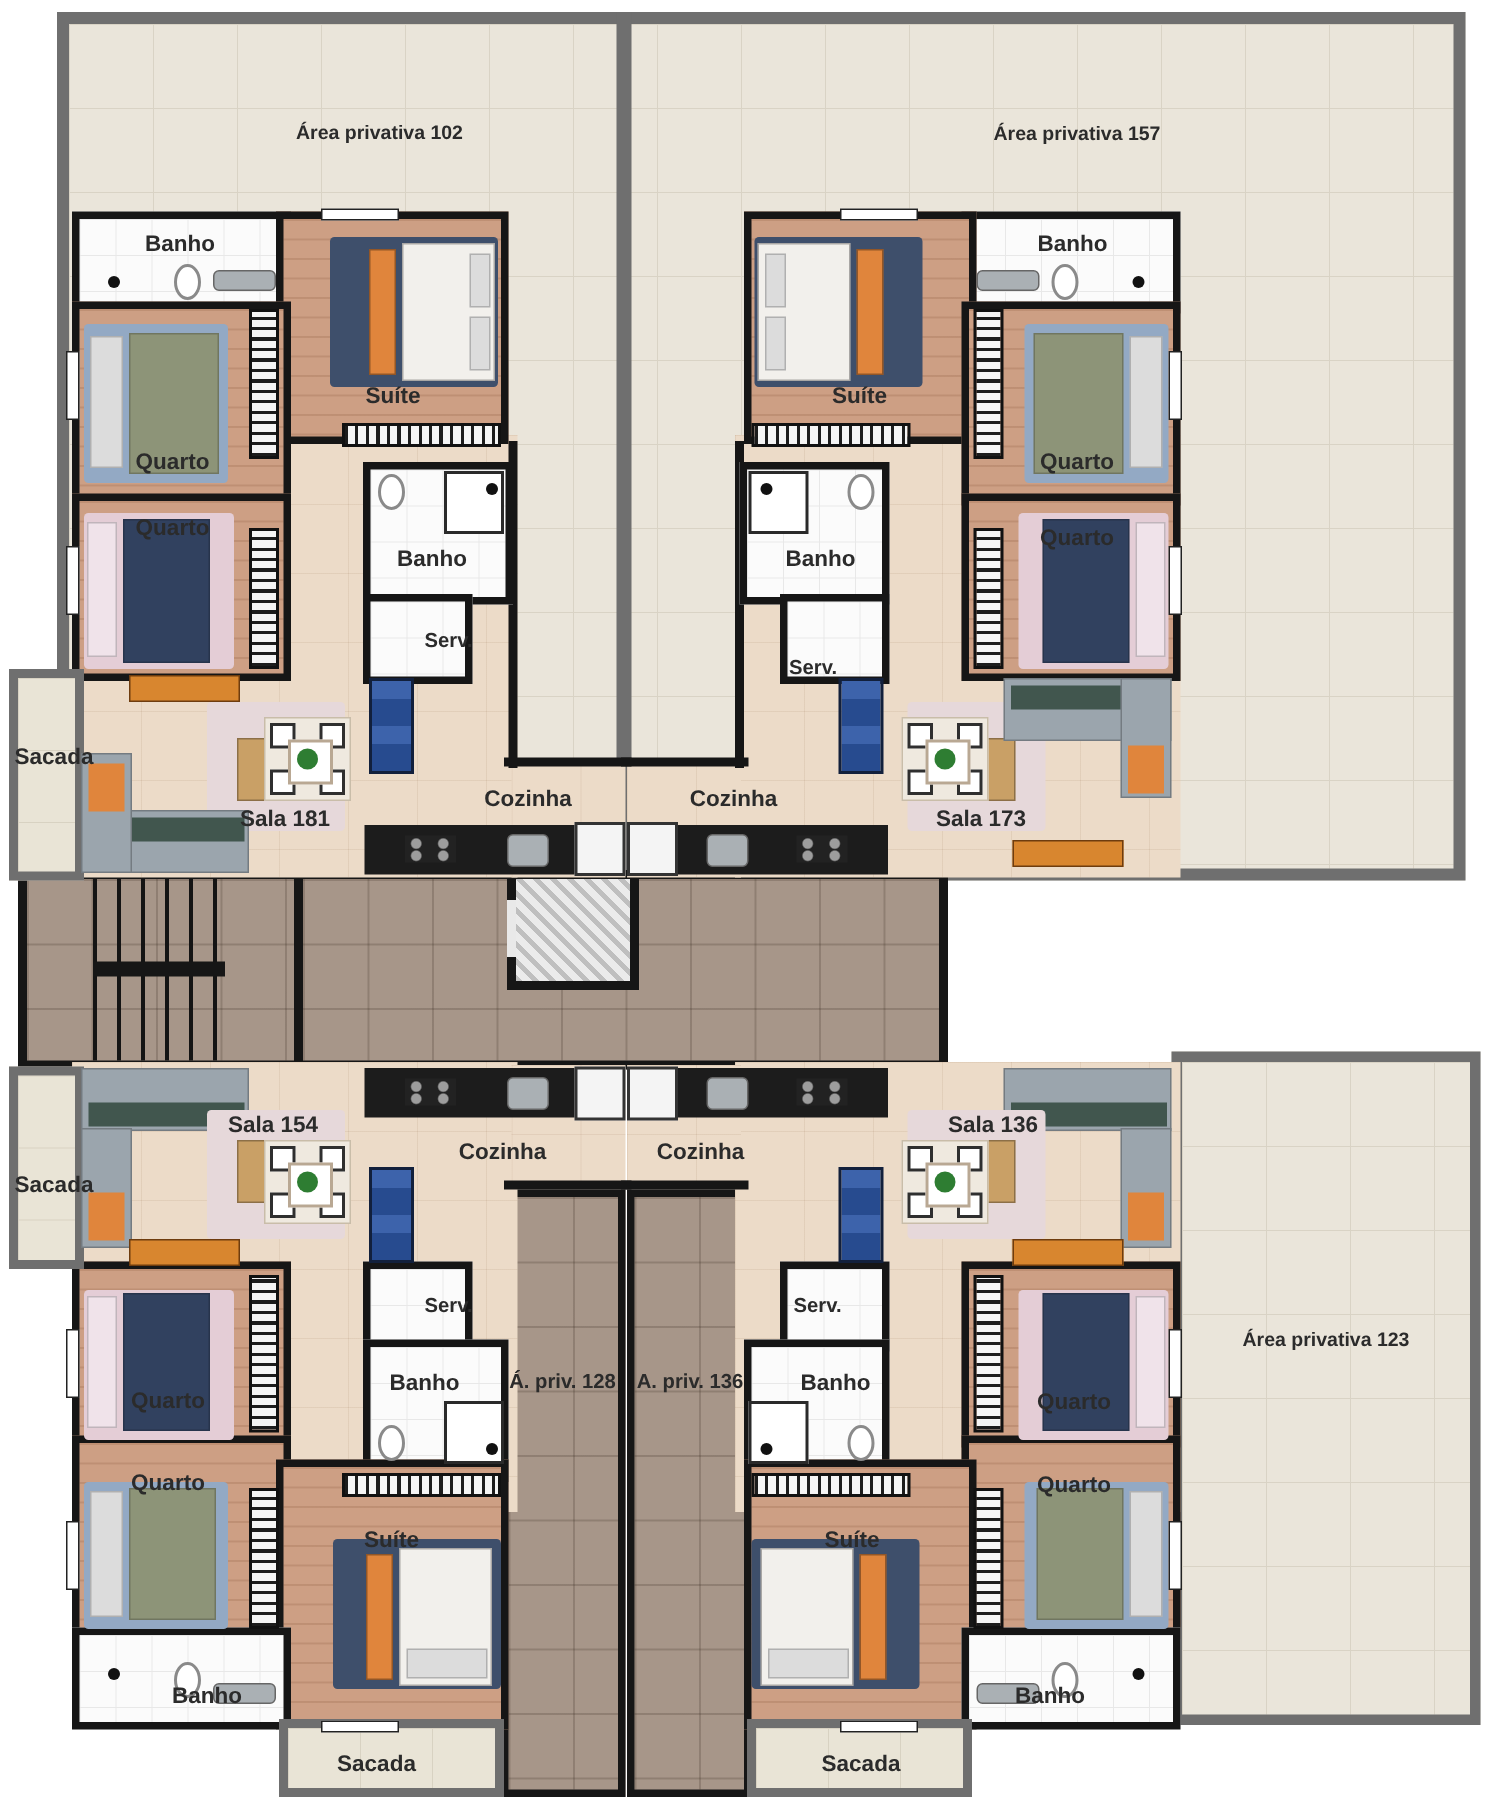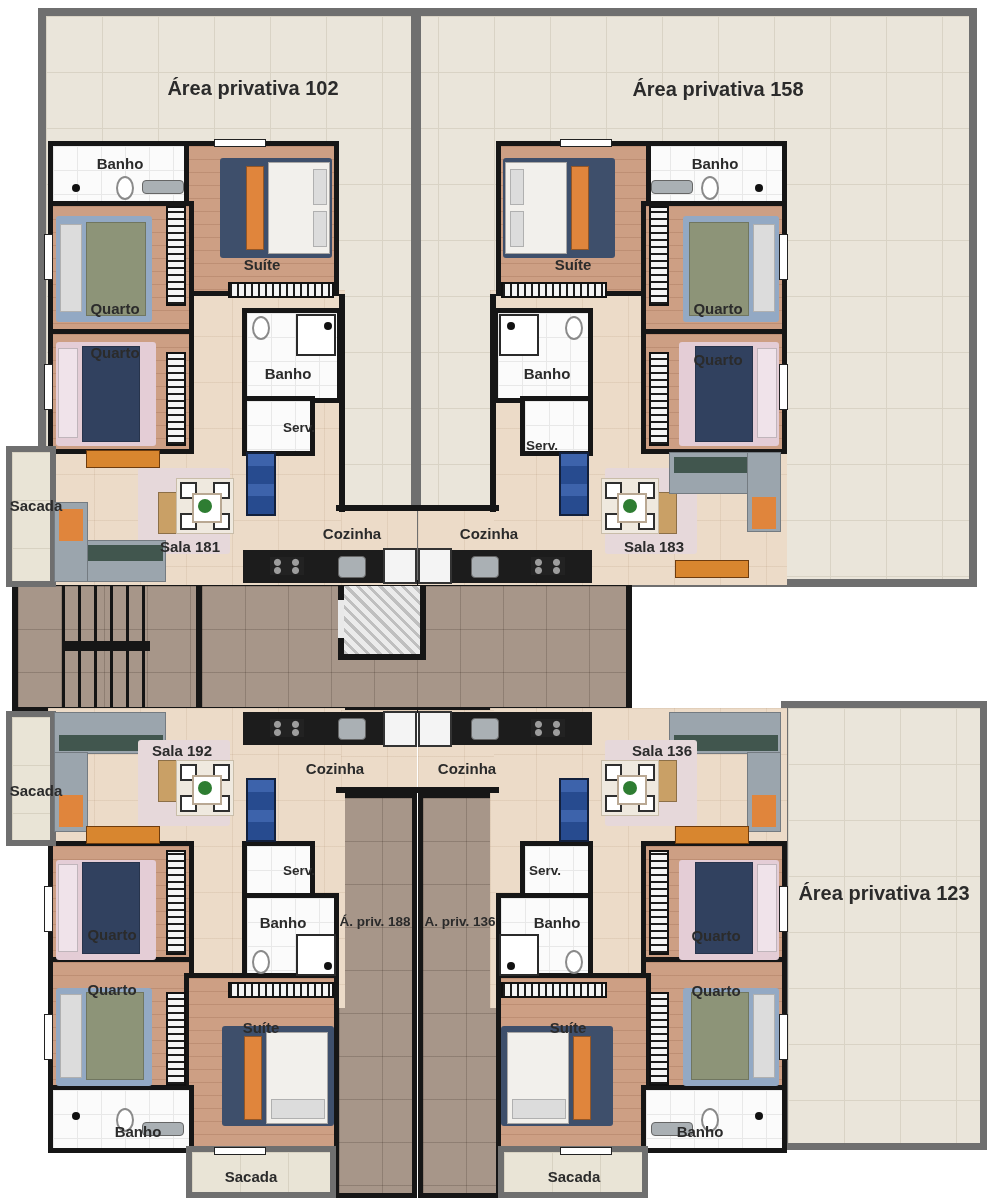--- a/index.html
+++ b/index.html
@@ -33,21 +33,21 @@
         background-size:48px 48px;border:6px solid #6f6f6f}
   .wall{background:#161616}
   .hatch{background:repeating-linear-gradient(90deg,#1c1c1c 0 2px,#f4f4f4 2px 7px);
          border:2px solid #111}
   .hatchv{background:repeating-linear-gradient(0deg,#1c1c1c 0 2px,#f4f4f4 2px 7px);
           border:2px solid #111}
   .treads{background:repeating-linear-gradient(90deg,#141414 0 3px,transparent 3px 16px)}
   .elevin{background:repeating-linear-gradient(45deg,#bfbfbf 0 3px,#ebebeb 3px 8px)}
   .lb{position:absolute;transform:translate(-50%,-50%);font-weight:700;color:#2b2b2b;
       white-space:nowrap;font-size:15px;z-index:40}
-  .lb-big{font-size:20px}
+  .lb-big{font-size:13px}
   .lb-sm{font-size:13.5px}
   .rug{border-radius:3px}
   .bed{background:#f2f0ec;border:1px solid rgba(0,0,0,.3)}
   .pillow{background:#dcdcdc;border:1px solid rgba(0,0,0,.2)}
   .chest{background:#e0853c;border:1px solid rgba(0,0,0,.35)}
   .sofa{background:#9ba5ad;border:1px solid rgba(0,0,0,.25)}
   .cush{background:#41564e}
   .orange{background:#e0853c}
   .ctb{background:#c9a066;border:1px solid rgba(0,0,0,.3)}
   .plant{position:absolute;width:14px;height:14px;border-radius:50%;background:#2e7d32;
@@ -346,45 +346,45 @@
   <div class="r win" style="left:779px;top:234px;width:9px;height:46px"></div>
   <div class="r win" style="left:779px;top:364px;width:9px;height:46px"></div>
   <div class="r win" style="left:779px;top:886px;width:9px;height:46px"></div>
   <div class="r win" style="left:779px;top:1014px;width:9px;height:46px"></div>
   <div class="r win" style="left:214px;top:139px;width:52px;height:8px"></div>
   <div class="r win" style="left:560px;top:139px;width:52px;height:8px"></div>
   <div class="r win" style="left:214px;top:1147px;width:52px;height:8px"></div>
   <div class="r win" style="left:560px;top:1147px;width:52px;height:8px"></div>
 
   <span class="lb lb-big" style="left:253px;top:88px">Área privativa 102</span>
-  <span class="lb lb-big" style="left:718px;top:89px">Área privativa 158</span>
+  <span class="lb lb-big" style="left:718px;top:89px">Área privativa 157</span>
   <span class="lb lb-big" style="left:884px;top:893px">Área privativa 123</span>
-  <span class="lb lb-sm" style="left:375px;top:921px">Á. priv. 188</span>
+  <span class="lb lb-sm" style="left:375px;top:921px">Á. priv. 128</span>
   <span class="lb lb-sm" style="left:460px;top:921px">A. priv. 136</span>
 
   <span class="lb" style="left:120px;top:163px">Banho</span>
   <span class="lb" style="left:262px;top:264px">Suíte</span>
   <span class="lb" style="left:115px;top:308px">Quarto</span>
   <span class="lb" style="left:115px;top:352px">Quarto</span>
   <span class="lb" style="left:288px;top:373px">Banho</span>
   <span class="lb lb-sm" style="left:299px;top:427px">Serv.</span>
   <span class="lb" style="left:190px;top:546px">Sala 181</span>
   <span class="lb" style="left:352px;top:533px">Cozinha</span>
   <span class="lb" style="left:36px;top:505px">Sacada</span>
 
   <span class="lb" style="left:715px;top:163px">Banho</span>
   <span class="lb" style="left:573px;top:264px">Suíte</span>
   <span class="lb" style="left:718px;top:308px">Quarto</span>
   <span class="lb" style="left:718px;top:359px">Quarto</span>
   <span class="lb" style="left:547px;top:373px">Banho</span>
   <span class="lb lb-sm" style="left:542px;top:445px">Serv.</span>
-  <span class="lb" style="left:654px;top:546px">Sala 183</span>
+  <span class="lb" style="left:654px;top:546px">Sala 173</span>
   <span class="lb" style="left:489px;top:533px">Cozinha</span>
 
-  <span class="lb" style="left:182px;top:750px">Sala 192</span>
+  <span class="lb" style="left:182px;top:750px">Sala 154</span>
   <span class="lb" style="left:335px;top:768px">Cozinha</span>
   <span class="lb lb-sm" style="left:299px;top:870px">Serv.</span>
   <span class="lb" style="left:283px;top:922px">Banho</span>
   <span class="lb" style="left:112px;top:934px">Quarto</span>
   <span class="lb" style="left:112px;top:989px">Quarto</span>
   <span class="lb" style="left:261px;top:1027px">Suíte</span>
   <span class="lb" style="left:138px;top:1131px">Banho</span>
   <span class="lb" style="left:36px;top:790px">Sacada</span>
   <span class="lb" style="left:251px;top:1176px">Sacada</span>
 

